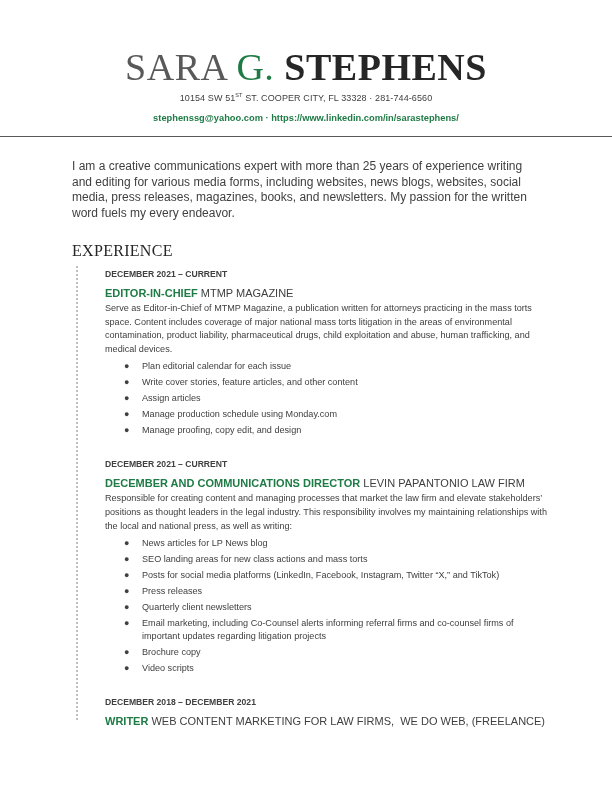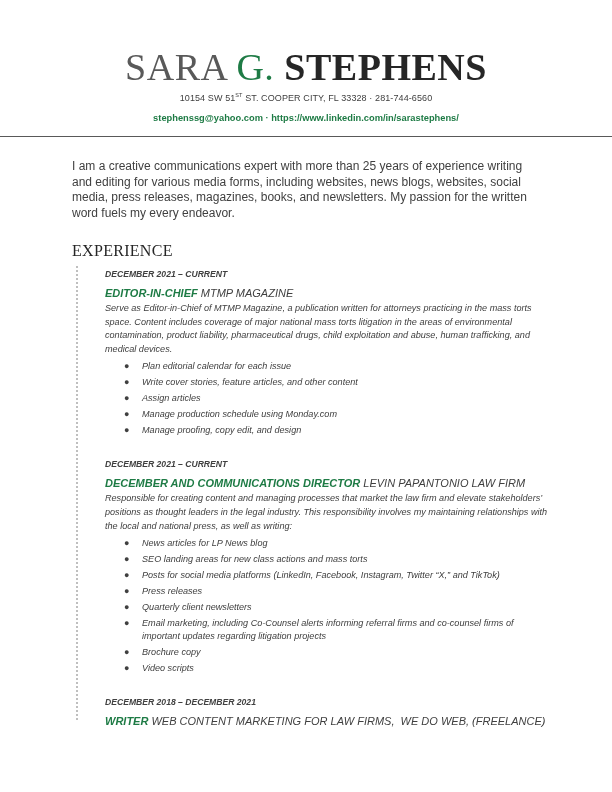--- a/index.html
+++ b/index.html
@@ -9,21 +9,21 @@
     .name .first { color: #595959; }
     .name .mid { color: #1e7b45; }
     .name .last { color: #262626; font-weight: bold; }
     .address { font-family: "Liberation Sans", sans-serif; font-size: 9px; color: #404040; margin-top: 4px; letter-spacing: 0.1px; }
     .address sup { font-size: 5.5px; }
     .contact { font-family: "Liberation Sans", sans-serif; font-size: 9.3px; color: #1e7b45; font-weight: bold; margin-top: 10px; }
     .rule { position: absolute; top: 136px; left: 0; width: 612px; height: 1px; background: #595959; }
     .summary { position: absolute; top: 159px; left: 72px; width: 470px; font-family: "Liberation Sans", sans-serif; font-size: 12px; line-height: 15.5px; color: #404040; }
     .section-title { position: absolute; top: 242px; left: 72px; font-family: "Liberation Serif", serif; font-size: 16px; color: #262626; letter-spacing: 0.3px; }
     .timeline { position: absolute; top: 266px; left: 76px; width: 0; height: 454px; border-left: 2px dotted #bfbfbf; }
-    .entries { position: absolute; top: 268px; left: 105px; width: 445px; font-family: "Liberation Sans", sans-serif; font-style: italic; }
+    .entries { position: absolute; top: 268px; left: 105px; width: 445px; font-family: "Liberation Sans", sans-serif; }
     .entry { margin-bottom: 20px; }
     .date { font-size: 8.6px; font-weight: bold; color: #404040; line-height: 12px; }
     .title { font-size: 11px; line-height: 18px; margin-top: 4px; white-space: nowrap; }
     .title .role { color: #1e7b45; font-weight: bold; }
     .title .org { color: #404040; }
     .desc { font-size: 9.1px; line-height: 13.6px; color: #404040; }
     ul.bullets { list-style: none; margin: 2px 0 0 0; padding: 0 0 0 19px; }
     ul.bullets li { position: relative; font-size: 9.1px; line-height: 16px; padding-left: 18px; color: #404040; }
     ul.bullets li .dot { position: absolute; left: 0; top: 0; font-size: 9px; }
     ul.bullets li.wrap { line-height: 13px; padding-top: 2px; padding-bottom: 1px; }

